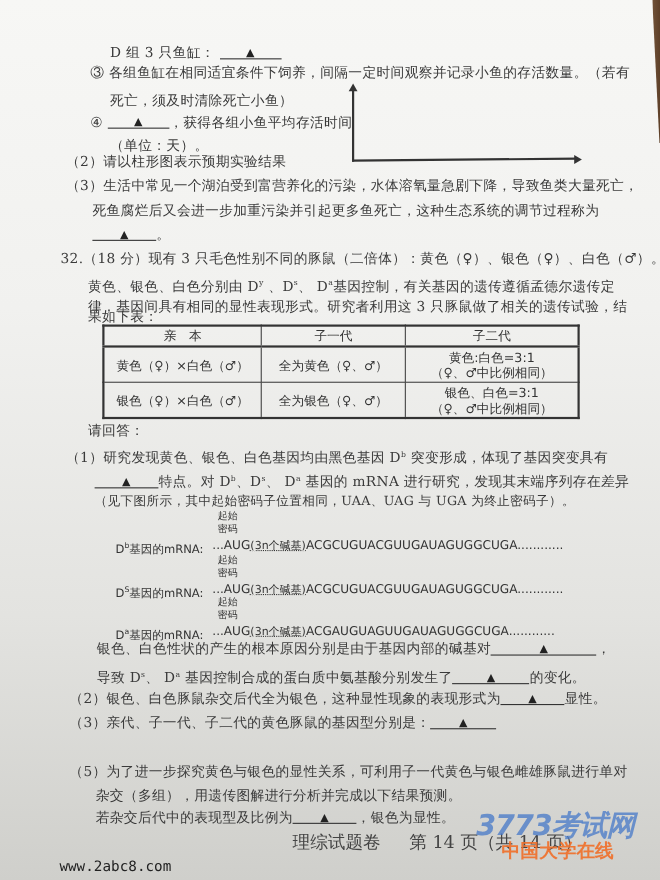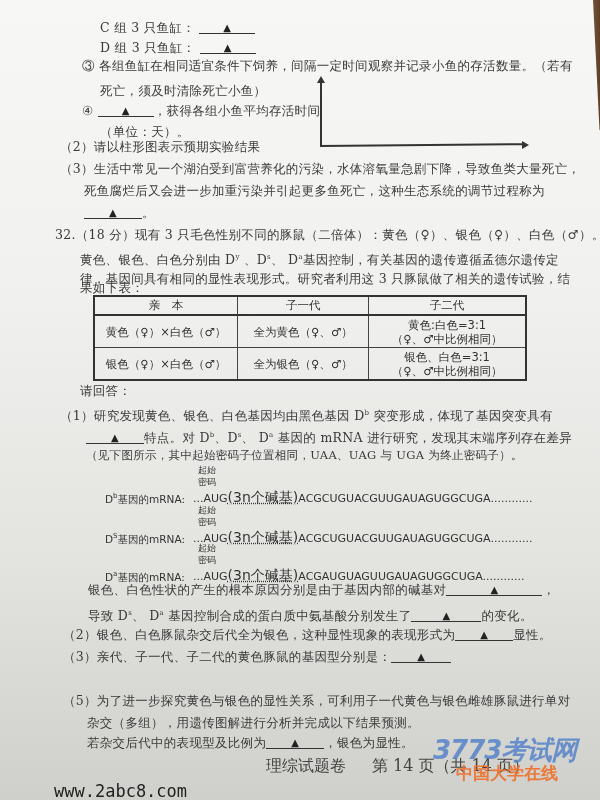--- a/index.html
+++ b/index.html
@@ -39,39 +39,35 @@
   table.res th, table.res td { border: 1px solid #444; text-align: center; padding: 0; font-weight: normal; }
   table.res th { height: 17px; }
   table.res tr.header th { border-bottom: 2px solid #333; }
   table.res td { height: 31px; line-height: 14px; }
   .c1 { width: 144px; } .c2 { width: 132px; } .c3 { width: 158px; }
 
   .seq { position: absolute; font-family: "DejaVu Sans", "Liberation Sans", sans-serif; font-size: 11px; color: #333; white-space: nowrap; }
   .seq .lbl { position: absolute; left: 0; top: 0; font-size: 10.5px; }
   .seq .cod { position: absolute; font-size: 9px; line-height: 10px; }
   .seq .body { position: absolute; font-size: 11px; }
-  .seq .body .small { font-size: 14px; text-decoration: underline dotted; text-align: center; }
+  .seq .body .small { font-size: 10px; text-decoration: underline dotted; text-align: center; }
 
   .footer { position: absolute; top: 756px; left: 218px; font-size: 16px; color: #444; margin-left: 48px; }
   .footer span { margin-right: 26px; }
-  .url { position: absolute; top: 781px; left: 54px; font-family: "DejaVu Sans Mono", "Liberation Mono", monospace; font-size: 17px; color: #222; }
+  .url { position: absolute; top: 781px; left: 54px; font-family: "DejaVu Sans Mono", "Liberation Mono", monospace; font-size: 13px; color: #222; }
   .wm1 { position: absolute; top: 733px; left: 433px; font-family: "DejaVu Sans", sans-serif; font-style: italic; font-weight: bold; font-size: 26px; color: rgba(70,120,200,0.75); letter-spacing: -1px; }
   .wm2 { position: absolute; top: 762px; left: 456px; font-family: "DejaVu Sans", sans-serif; font-weight: bold; font-size: 17px; color: rgba(240,110,40,0.9); letter-spacing: 0px; }
 </style>
 </head>
 <body>
 
 <div class="edge"></div>
 
 <div class="page">
 
-  <div class="line" style="left:100px; top:20px;">
-    <span>C 组 3 只鱼缸：</span>
-    <span class="blank" style="width:56px;"><span class="tri">▲</span></span>
-  </div>
   <div class="line" style="left:100px; top:40px;">
     <span>D 组 3 只鱼缸：</span>
     <span class="blank" style="width:56px;"><span class="tri">▲</span></span>
   </div>
   <div class="line" style="left:100px; top:83px;">死亡，须及时清除死亡小鱼）</div>
   <div class="line" style="left:82px; top:58px;">
     <span>③</span>
     <span>各组鱼缸在相同适宜条件下饲养，间隔一定时间观察并记录小鱼的存活数量。（若有</span>
   </div>
   <div class="line" style="left:82px; top:103px;">

